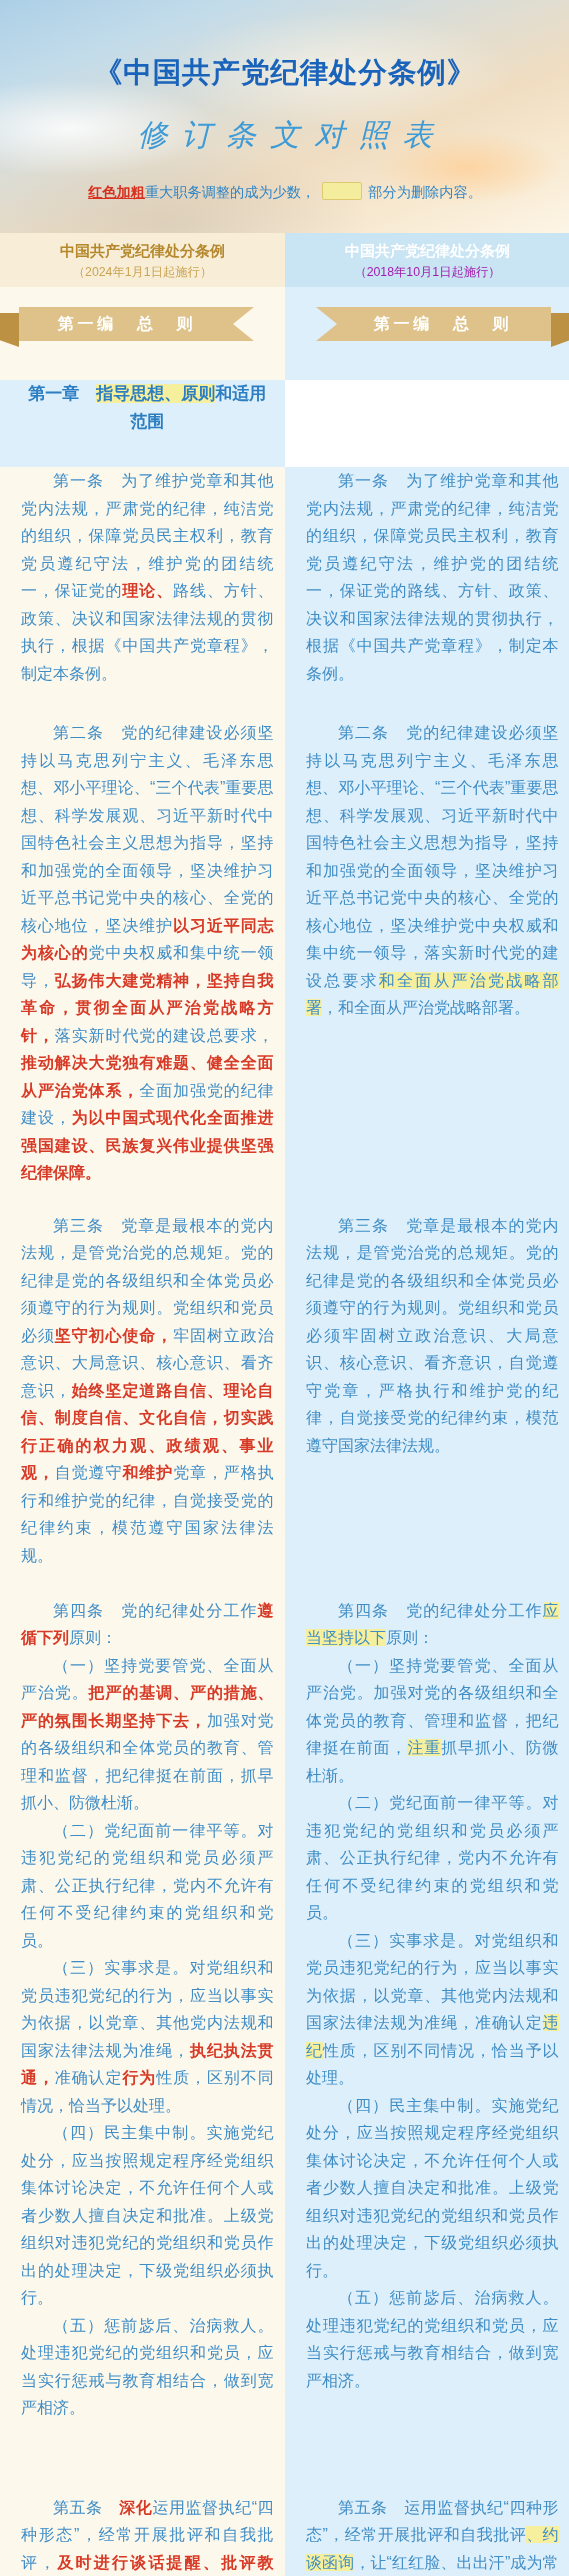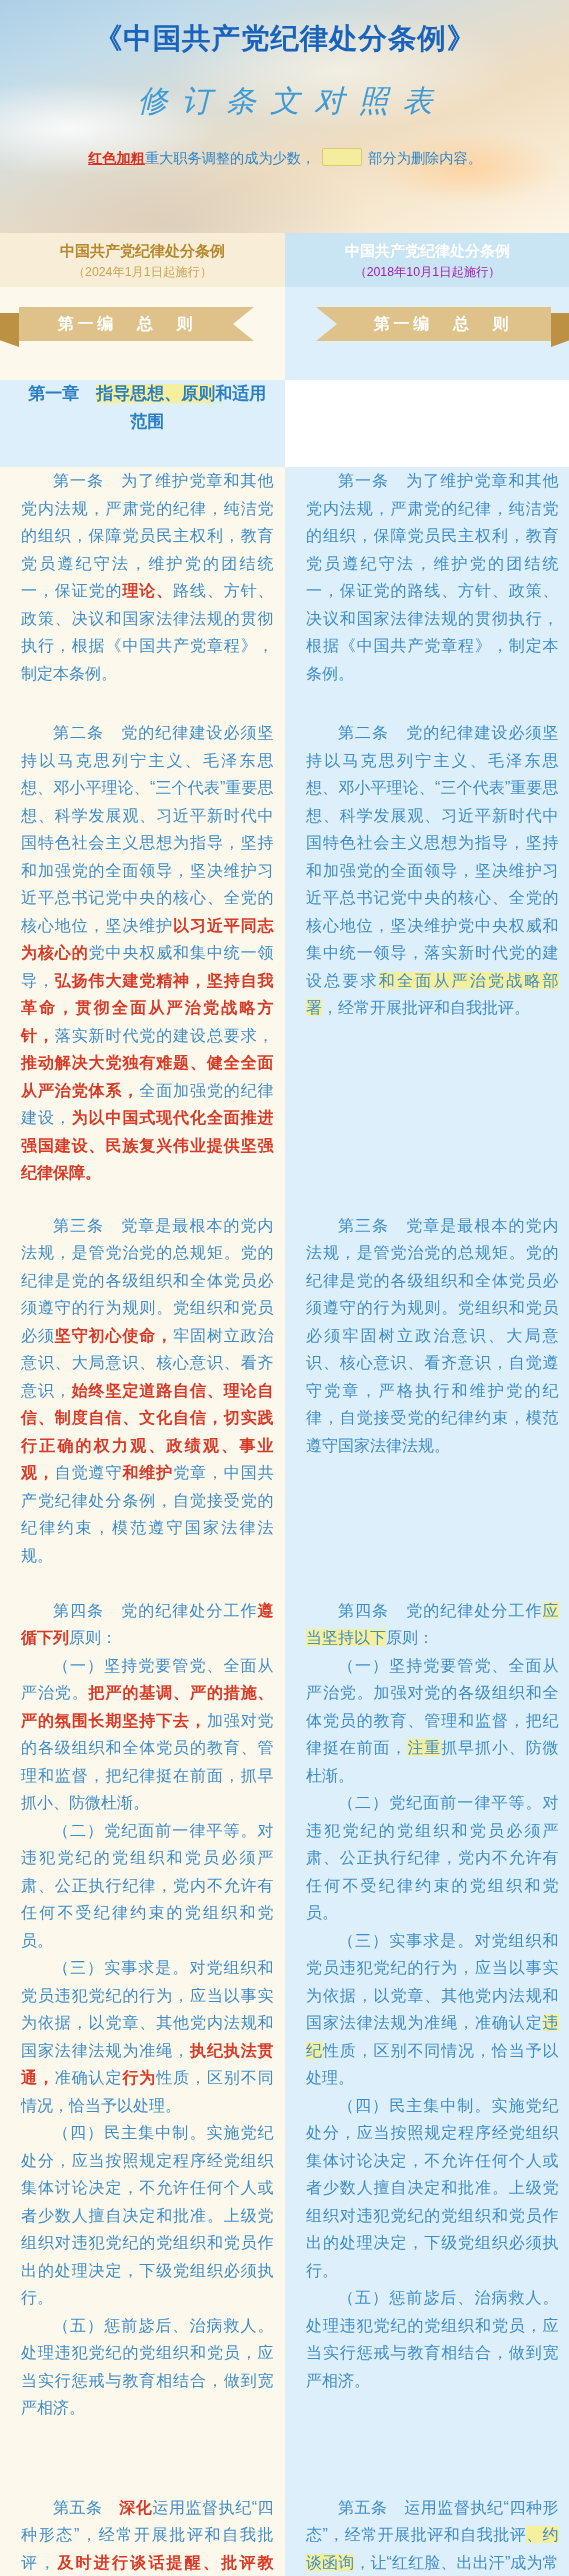--- a/index.html
+++ b/index.html
@@ -1,20 +1,20 @@
 <!DOCTYPE html>
 <html style="font-size:15px"><head>
 <meta charset="utf-8">
 <style>
   html,body{margin:0;padding:0;background:#fff;}
   .page{width:570px;font-family:"Liberation Sans","DejaVu Sans",sans-serif;}
 
   
   .hero{
-    width:570px;height:233px;box-sizing:border-box;padding-top:20px;
+    width:570px;height:233px;box-sizing:border-box;padding-top:54px;
     background:
       radial-gradient(133px 52px at 82% 72%, rgba(255,206,148,.75), rgba(255,206,148,0) 70%),
       radial-gradient(209px 66px at 12% 55%, rgba(255,255,255,.85), rgba(255,255,255,0) 72%),
       radial-gradient(247px 85px at 60% 30%, rgba(255,250,238,.6), rgba(255,250,238,0) 70%),
       radial-gradient(285px 114px at 30% 96%, rgba(196,189,178,.45), rgba(196,189,178,0) 70%),
       linear-gradient(160deg,#accfe6 0%,#c3dcea 20%,#ddddd4 42%,#f0ddc1 62%,#f8ead2 82%,#fdf5e6 100%);
   }
   .hero-title{
     text-align:center;font-family:"Liberation Serif","DejaVu Serif",serif;
     font-size:28.5px;font-weight:bold;color:#1a63bb;letter-spacing:0.9px;
@@ -135,26 +135,26 @@
         </div>
         <div class="cell right">
           <p><span>第一条　为了维护党章和其他党内法规，严肃党的纪律，纯洁党的组织，保障党员民主权利，教育党员遵纪守法，维护党的团结统一，保证党的路线、方针、政策、决议和国家法律法规的贯彻执行，根据《中国共产党章程》，制定本条例。</span></p>
         </div>
       </div>
       <div class="row article-2">
         <div class="cell left">
           <p><span>第二条　党的纪律建设必须坚持以马克思列宁主义、毛泽东思想、邓小平理论、“三个代表”重要思想、科学发展观、习近平新时代中国特色社会主义思想为指导，坚持和加强党的全面领导，坚决维护习近平总书记党中央的核心、全党的核心地位，坚决维护</span><span class="red">以习近平同志为核心的</span><span>党中央权威和集中统一领导，</span><span class="red">弘扬伟大建党精神，坚持自我革命，贯彻全面从严治党战略方针，</span><span>落实新时代党的建设总要求，</span><span class="red">推动解决大党独有难题、健全全面从严治党体系，</span><span>全面加强党的纪律建设，</span><span class="red">为以中国式现代化全面推进强国建设、民族复兴伟业提供坚强纪律保障。</span></p>
         </div>
         <div class="cell right">
-          <p><span>第二条　党的纪律建设必须坚持以马克思列宁主义、毛泽东思想、邓小平理论、“三个代表”重要思想、科学发展观、习近平新时代中国特色社会主义思想为指导，坚持和加强党的全面领导，坚决维护习近平总书记党中央的核心、全党的核心地位，坚决维护党中央权威和集中统一领导，落实新时代党的建设总要求</span><span class="hl">和全面从严治党战略部署</span><span>，经常开展批评和自我批评。</span></p>
+          <p><span>第二条　党的纪律建设必须坚持以马克思列宁主义、毛泽东思想、邓小平理论、“三个代表”重要思想、科学发展观、习近平新时代中国特色社会主义思想为指导，坚持和加强党的全面领导，坚决维护习近平总书记党中央的核心、全党的核心地位，坚决维护党中央权威和集中统一领导，落实新时代党的建设总要求</span><span class="hl">和全面从严治党战略部署</span><span>，和全面从严治党战略部署。</span></p>
         </div>
       </div>
       <div class="row article-3">
         <div class="cell left">
-          <p><span>第三条　党章是最根本的党内法规，是管党治党的总规矩。党的纪律是党的各级组织和全体党员必须遵守的行为规则。党组织和党员必须</span><span class="red">坚守初心使命，</span><span>牢固树立政治意识、大局意识、核心意识、看齐意识，</span><span class="red">始终坚定道路自信、理论自信、制度自信、文化自信，切实践行正确的权力观、政绩观、事业观，</span><span>自觉遵守</span><span class="red">和维护</span><span>党章，中国共产党纪律处分条例，自觉接受党的纪律约束，模范遵守国家法律法规。</span></p>
+          <p><span>第三条　党章是最根本的党内法规，是管党治党的总规矩。党的纪律是党的各级组织和全体党员必须遵守的行为规则。党组织和党员必须</span><span class="red">坚守初心使命，</span><span>牢固树立政治意识、大局意识、核心意识、看齐意识，</span><span class="red">始终坚定道路自信、理论自信、制度自信、文化自信，切实践行正确的权力观、政绩观、事业观，</span><span>自觉遵守</span><span class="red">和维护</span><span>党章，严格执行和维护党的纪律，自觉接受党的纪律约束，模范遵守国家法律法规。</span></p>
         </div>
         <div class="cell right">
           <p><span>第三条　党章是最根本的党内法规，是管党治党的总规矩。党的纪律是党的各级组织和全体党员必须遵守的行为规则。党组织和党员必须牢固树立政治意识、大局意识、核心意识、看齐意识，自觉遵守党章，严格执行和维护党的纪律，自觉接受党的纪律约束，模范遵守国家法律法规。</span></p>
         </div>
       </div>
       <div class="row article-4">
         <div class="cell left">
           <p><span>第四条　党的纪律处分工作</span><span class="red">遵循下列</span><span>原则：</span></p>
           <p><span>（一）坚持党要管党、全面从严治党。</span><span class="red">把严的基调、严的措施、严的氛围长期坚持下去，</span><span>加强对党的各级组织和全体党员的教育、管理和监督，把纪律挺在前面，抓早抓小、防微杜渐。</span></p>
           <p><span>（二）党纪面前一律平等。对违犯党纪的党组织和党员必须严肃、公正执行纪律，党内不允许有任何不受纪律约束的党组织和党员。</span></p>

